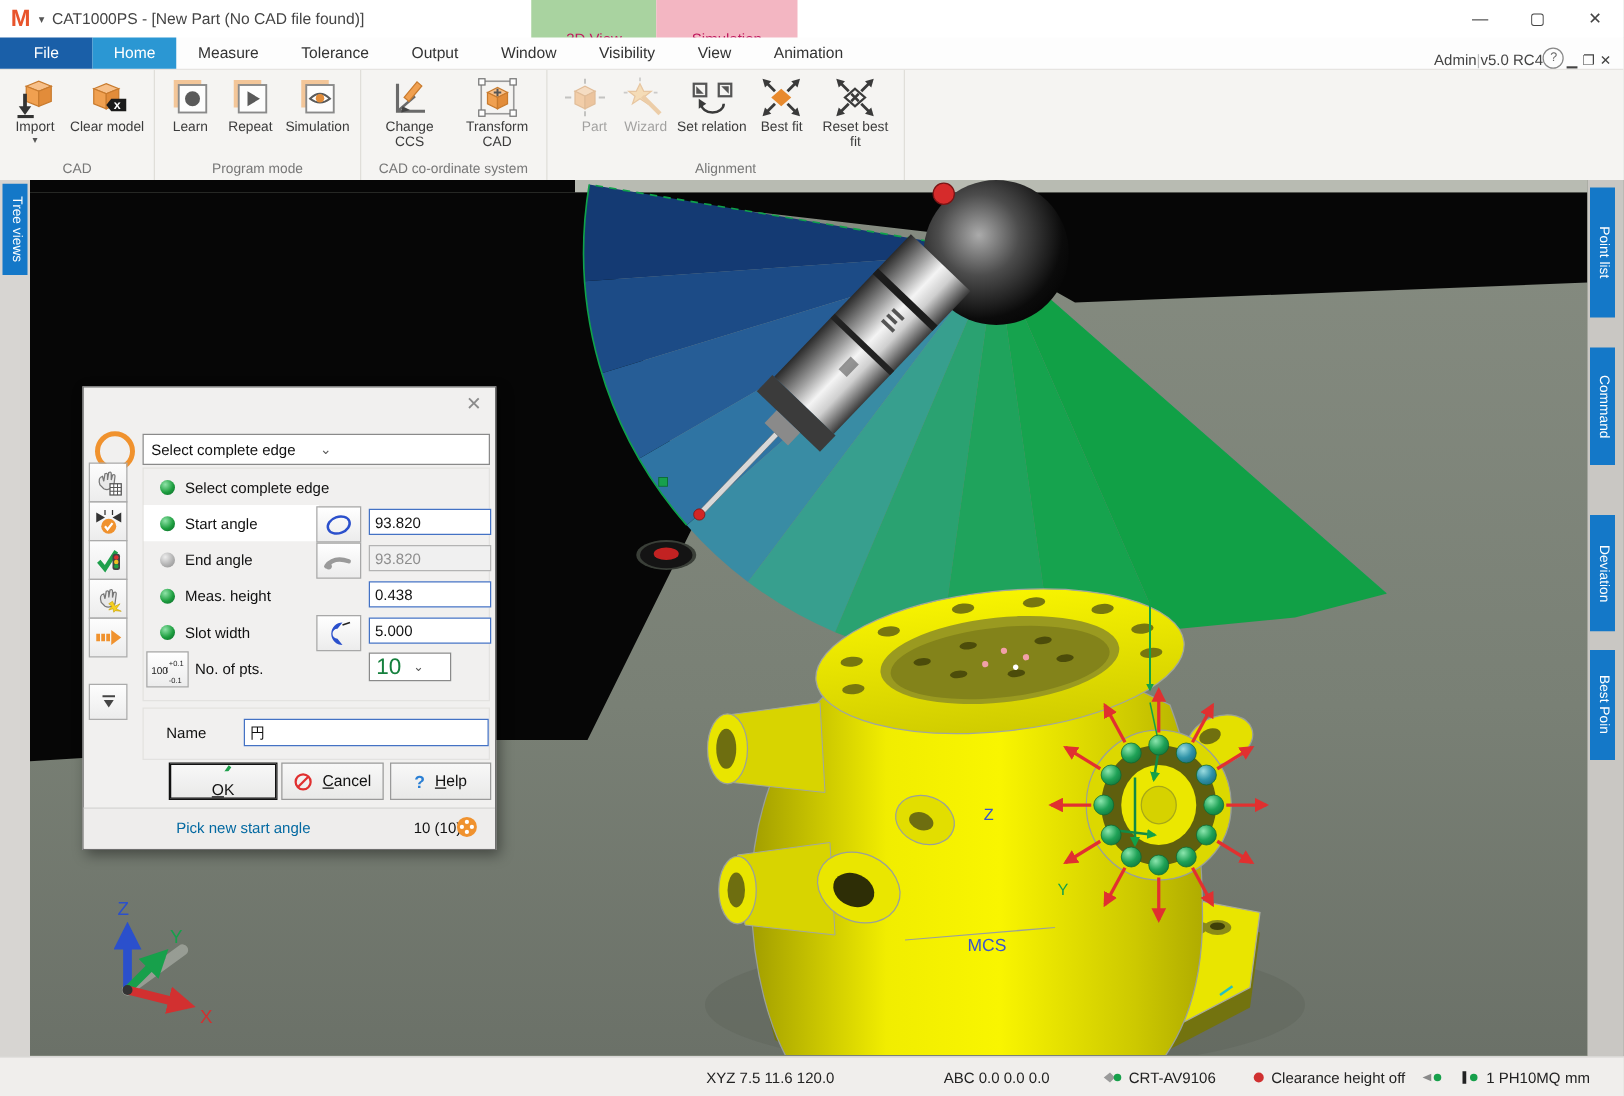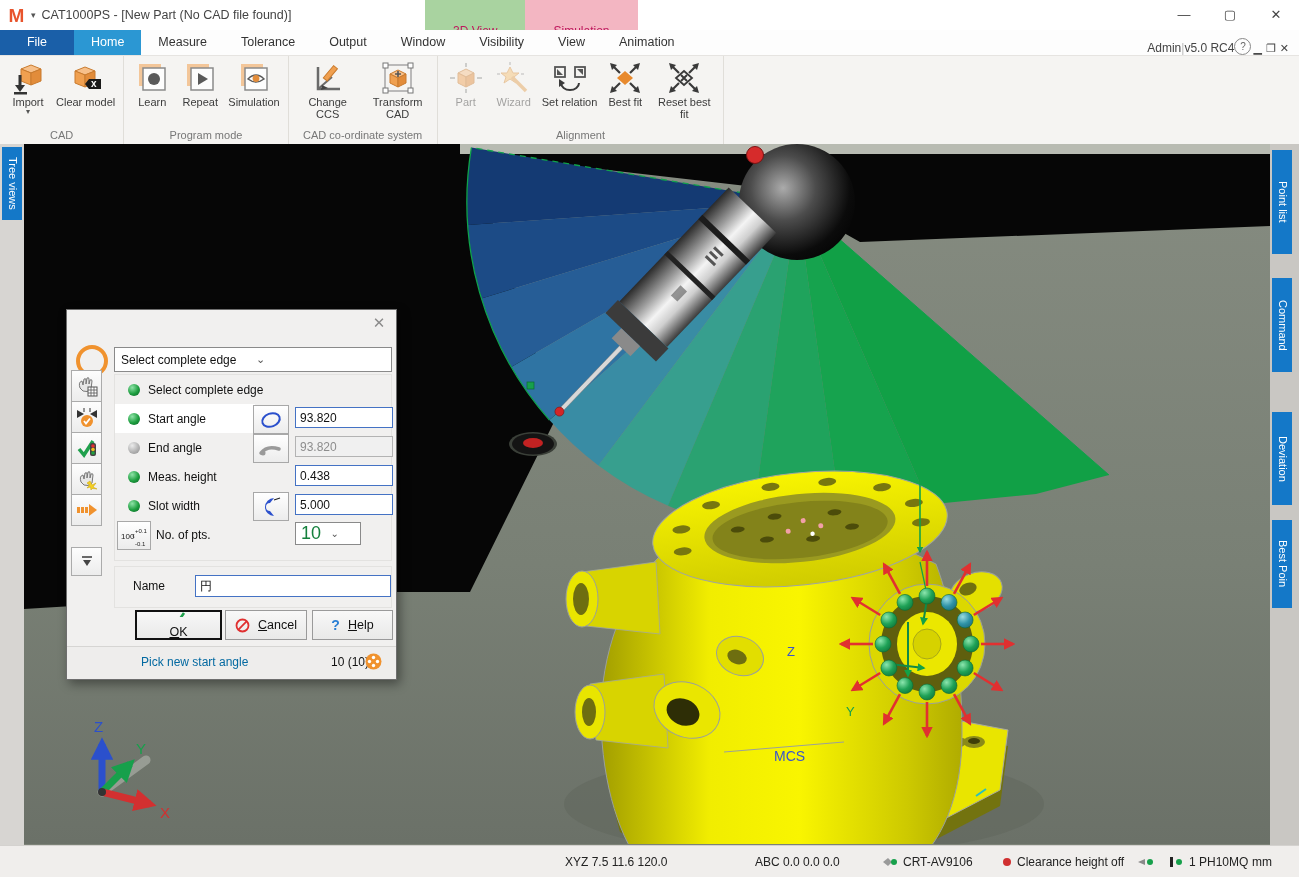--- a/index.html
+++ b/index.html
@@ -24,21 +24,21 @@
   .menu-right{position:absolute;right:8px;top:0;height:25px;display:flex;align-items:flex-end;gap:0;color:#444;}
   .help-circle{width:15px;height:15px;border:1px solid #888;border-radius:50%;text-align:center;line-height:15px;font-size:10px;color:#666;}
   .mdi-btn{color:#444;font-size:11px;padding:0 2px;}
   
   .ribbon{position:absolute;left:0;top:56px;width:100%;height:88px;background:#f5f4f2;border-bottom:1px solid #cfcdc9;display:flex;}
   .rgroup{display:flex;flex-direction:column;border-right:1px solid #e0ded9;padding:2px 4px 0 4px;}
   .rbuttons{display:flex;flex:1;align-items:flex-start;}
   .rbtn{display:flex;flex-direction:column;align-items:center;padding:2px 4px;min-width:40px;}
   .rbtn .ric{height:36px;display:flex;align-items:center;justify-content:center;}
   .rbtn .rlabel{font-size:11px;line-height:12px;color:#3c3c3c;text-align:center;max-width:62px;}
-  .rbtn.disabled{opacity:.45;}
+  .rbtn.disabled{opacity:.45;align-items:flex-end;}
   .rgroup-label{text-align:center;font-size:11px;color:#777;padding:1px 0 3px;}
   .caret-sm{font-size:8px;color:#555;line-height:8px;}
   
   .main{position:absolute;left:0;top:144px;width:1299px;height:701px;background:#7c8277;}
   .rail-left{position:absolute;left:0;top:0;width:24px;height:100%;background:#d7d5d2;}
   .rail-right{position:absolute;right:0;top:0;width:29px;height:100%;background:#c9c7c3;display:flex;flex-direction:column;align-items:flex-start;}
   .vtab{writing-mode:vertical-rl;background:#1478c8;color:#fff;font-size:11px;padding:10px 3px;width:14px;text-align:center;border-radius:0 0 0 0;}
   .rail-left .vtab{margin-top:3px;margin-left:2px;}
   svg text{font-family:"Liberation Sans",sans-serif;}
   

